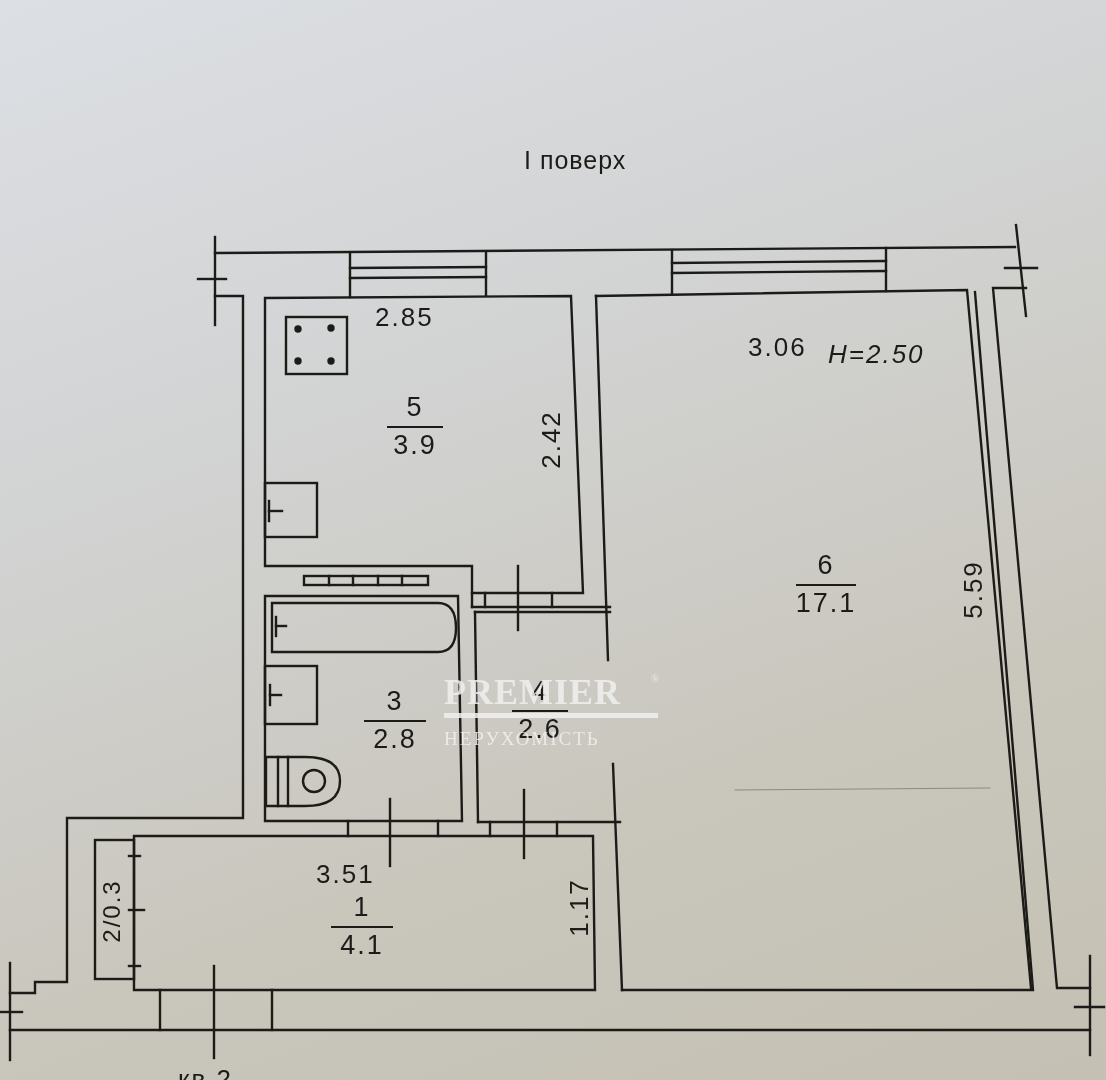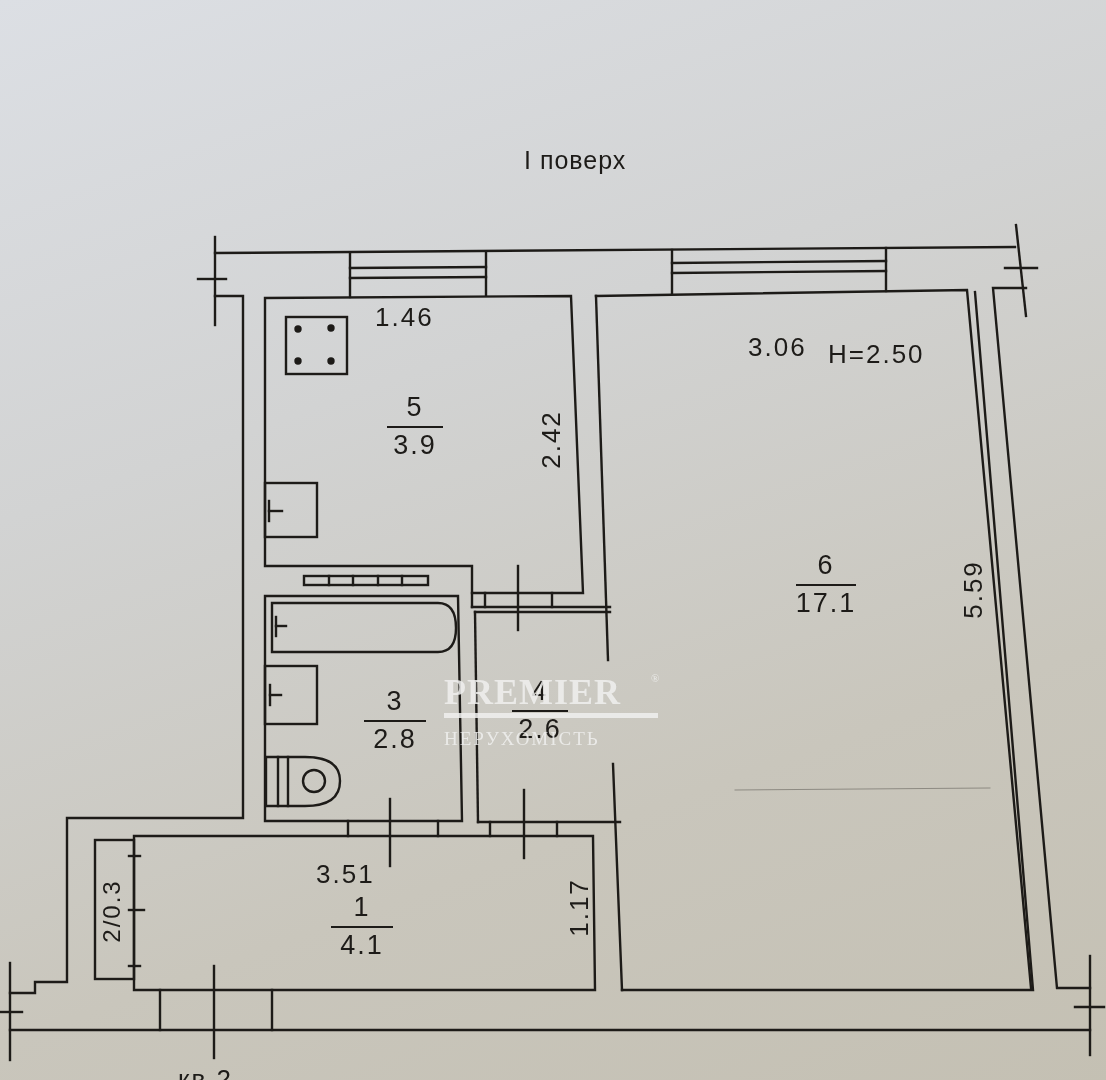--- a/index.html
+++ b/index.html
@@ -128,30 +128,30 @@
     <line x1="129" y1="910" x2="144" y2="910"></line>
     <line x1="129" y1="966" x2="140" y2="966"></line>
     <line x1="160" y1="990" x2="160" y2="1030"></line>
     <line x1="272" y1="990" x2="272" y2="1030"></line>
     <line x1="214" y1="966" x2="214" y2="1058"></line>
   </g>
 </svg>
 
 <div class="lbl title" style="left:524px;top:146px;">I поверх</div>
 
-<div class="lbl dim" style="left:375px;top:302px;">1.46</div>
+<div class="lbl dim" style="left:375px;top:302px;">2.85</div>
 <div class="lbl dim rot" style="left:522px;top:424px;">2.42</div>
 <div class="frac" style="left:384px;top:392px;width:62px;">
   <span class="num">5</span>
   <span class="bar" style="width:56px;"></span>
   <span class="den">3.9</span>
 </div>
 
 <div class="lbl dim" style="left:748px;top:300px;margin-top:32px;">3.06</div>
-<div class="lbl dim" style="left:828px;top:339px;">H=2.50</div>
+<div class="lbl dim" style="left:828px;top:339px;font-style:italic;">H=2.50</div>
 <div class="lbl dim rot" style="left:944px;top:574px;">5.59</div>
 <div class="frac" style="left:788px;top:550px;width:76px;">
   <span class="num">6</span>
   <span class="bar" style="width:60px;"></span>
   <span class="den">17.1</span>
 </div>
 
 <div class="frac" style="left:362px;top:686px;width:66px;">
   <span class="num">3</span>
   <span class="bar" style="width:62px;"></span>

